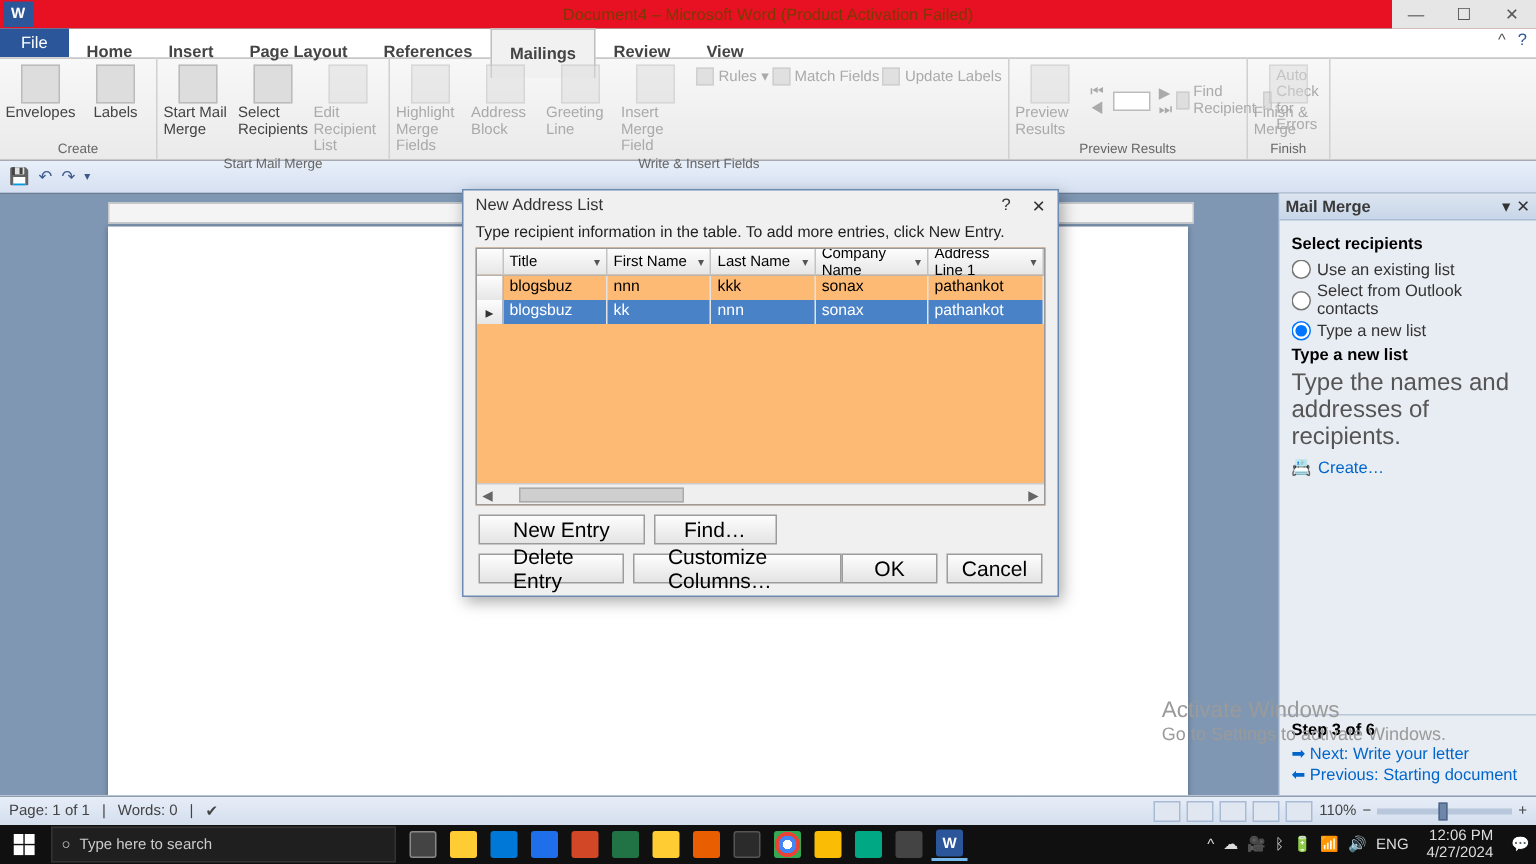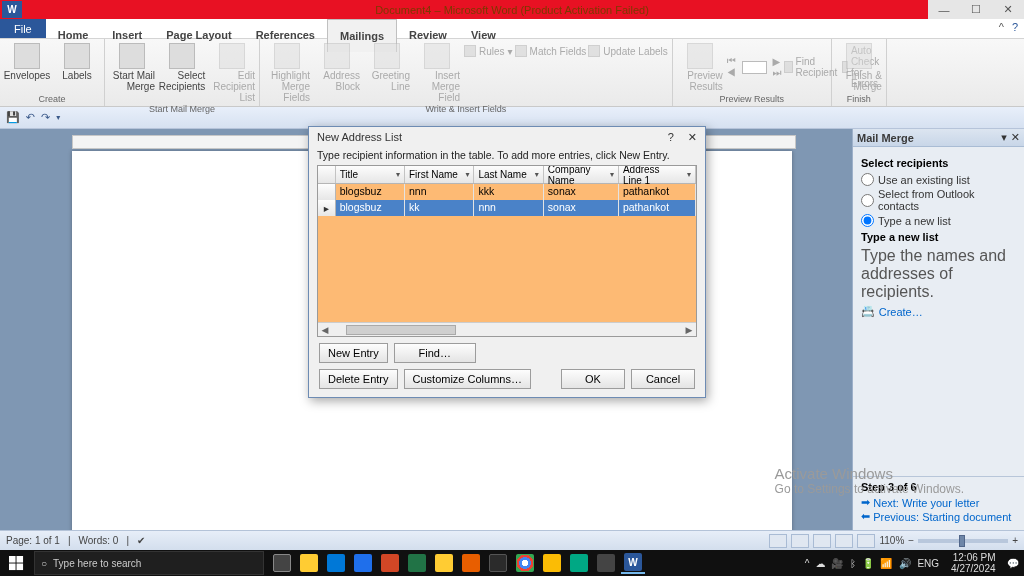--- a/index.html
+++ b/index.html
@@ -18,21 +18,21 @@
 .tab { padding:16px 12px; display:flex; align-items:center; color:#444;font-weight:bold; }
 .tab.active { background:#f1f1f1; border:1px solid #c0c0c0; border-bottom:none; }
 .tabs-right { position:absolute; right:6px; top:2px; display:flex; gap:8px; color:#555; font-size:11px;}
 
 
 .ribbon { height:68px; background:linear-gradient(#f8f8f8,#eaeaea); border-bottom:1px solid #c9c9c9; display:flex; font-size:10px; color:#444; }
 .rgroup { border-right:1px solid #d0d0d0; display:flex; flex-direction:column; align-items:center; padding:2px 4px 0 4px; }
 .rgroup-body { display:flex; gap:4px; flex:1; align-items:flex-start;}
 .rbig { display:flex; flex-direction:column; align-items:center; width:46px; padding-top:2px; gap:1px;}
 .rbig .ricon { width:26px; height:26px; background:#ddd; border:1px solid #bbb; }
-.rbig span { text-align:right; line-height:1.1; }
+.rbig span { text-align:left; line-height:1.1; }
 .rgroup-label { font-size:9px; color:#666; padding:1px 0 2px 0; }
 .rsmall-col { display:flex; flex-direction:row; gap:2px; padding-top:4px; font-size:10px; color:#555;}
 .rsmall { display:flex; align-items:center; gap:3px;}
 .rsmall .sicon{ width:12px;height:12px;background:#ccc;border:1px solid #aaa;}
 .disabled { color:#aaa; }
 .disabled .ricon, .disabled .sicon { opacity:.5; }
 
 
 .qat { height:22px; background:linear-gradient(#e8effa,#d6e1f1); border-bottom:1px solid #b6c4da; display:flex; align-items:center; gap:6px; padding-left:6px; font-size:11px; color:#3b5a8a;}
 
@@ -79,21 +79,21 @@
 .grow{display:flex;height:16px;font-size:10.5px;}
 .grow div{border-right:1px solid #e3e3e3;padding:1px 4px;overflow:hidden;white-space:nowrap;}
 .grow.selected{background:#4a82c8;color:#fff;}
 .grow .rowhdr{width:18px;background:linear-gradient(#fdfdfd,#e6e6e6);border-right:1px solid #b5b5b5;display:flex;align-items:center;justify-content:center;color:#333;}
 .grow.selected .rowhdr{background:linear-gradient(#fdfdfd,#e6e6e6);color:#333;}
 .grid-scroll{position:absolute;bottom:0;left:0;right:0;height:14px;background:#efefef;border-top:1px solid #ccc;display:flex;align-items:center;}
 .grid-scroll .thumb{height:10px;width:110px;background:#cfcfcf;border:1px solid #aaa;margin-left:14px;}
 .grid-scroll .arrow{width:14px;text-align:center;color:#666;font-size:9px;}
 .grid-scroll .spacer{flex:1;}
 .dlg-buttons{display:flex;gap:6px;margin:6px 2px;}
-.dbtn{height:20px;padding:0 8px;background:linear-gradient(#fdfdfd,#e4e4e4);border:1px solid #9c9c9c;font-size:11px;display:flex;align-items:center;}
+.dbtn{height:20px;padding:0 22px;background:linear-gradient(#fdfdfd,#e4e4e4);border:1px solid #9c9c9c;font-size:14px;display:flex;align-items:center;}
 .dlg-row2{display:flex;justify-content:space-between;margin:2px 2px 8px 2px;}
 .dlg-row2 .left{display:flex;gap:6px;}
 .dlg-row2 .right{display:flex;gap:6px;}
 .dbtn.wide{width:64px;justify-content:center;}
 
 
 .statusbar{position:absolute;left:0;right:0;height:20px;bottom:26px;background:linear-gradient(#e7eef8,#d3deed);border-top:1px solid #b4c3d8;display:flex;align-items:center;font-size:10px;color:#444;padding:0 6px;justify-content:space-between;}
 .statusbar .sb-left{display:flex;gap:8px;align-items:center;}
 .statusbar .sb-right{display:flex;gap:4px;align-items:center;}
 .viewbtn{width:18px;height:14px;background:#e0e7f1;border:1px solid #a9bbd4;}

